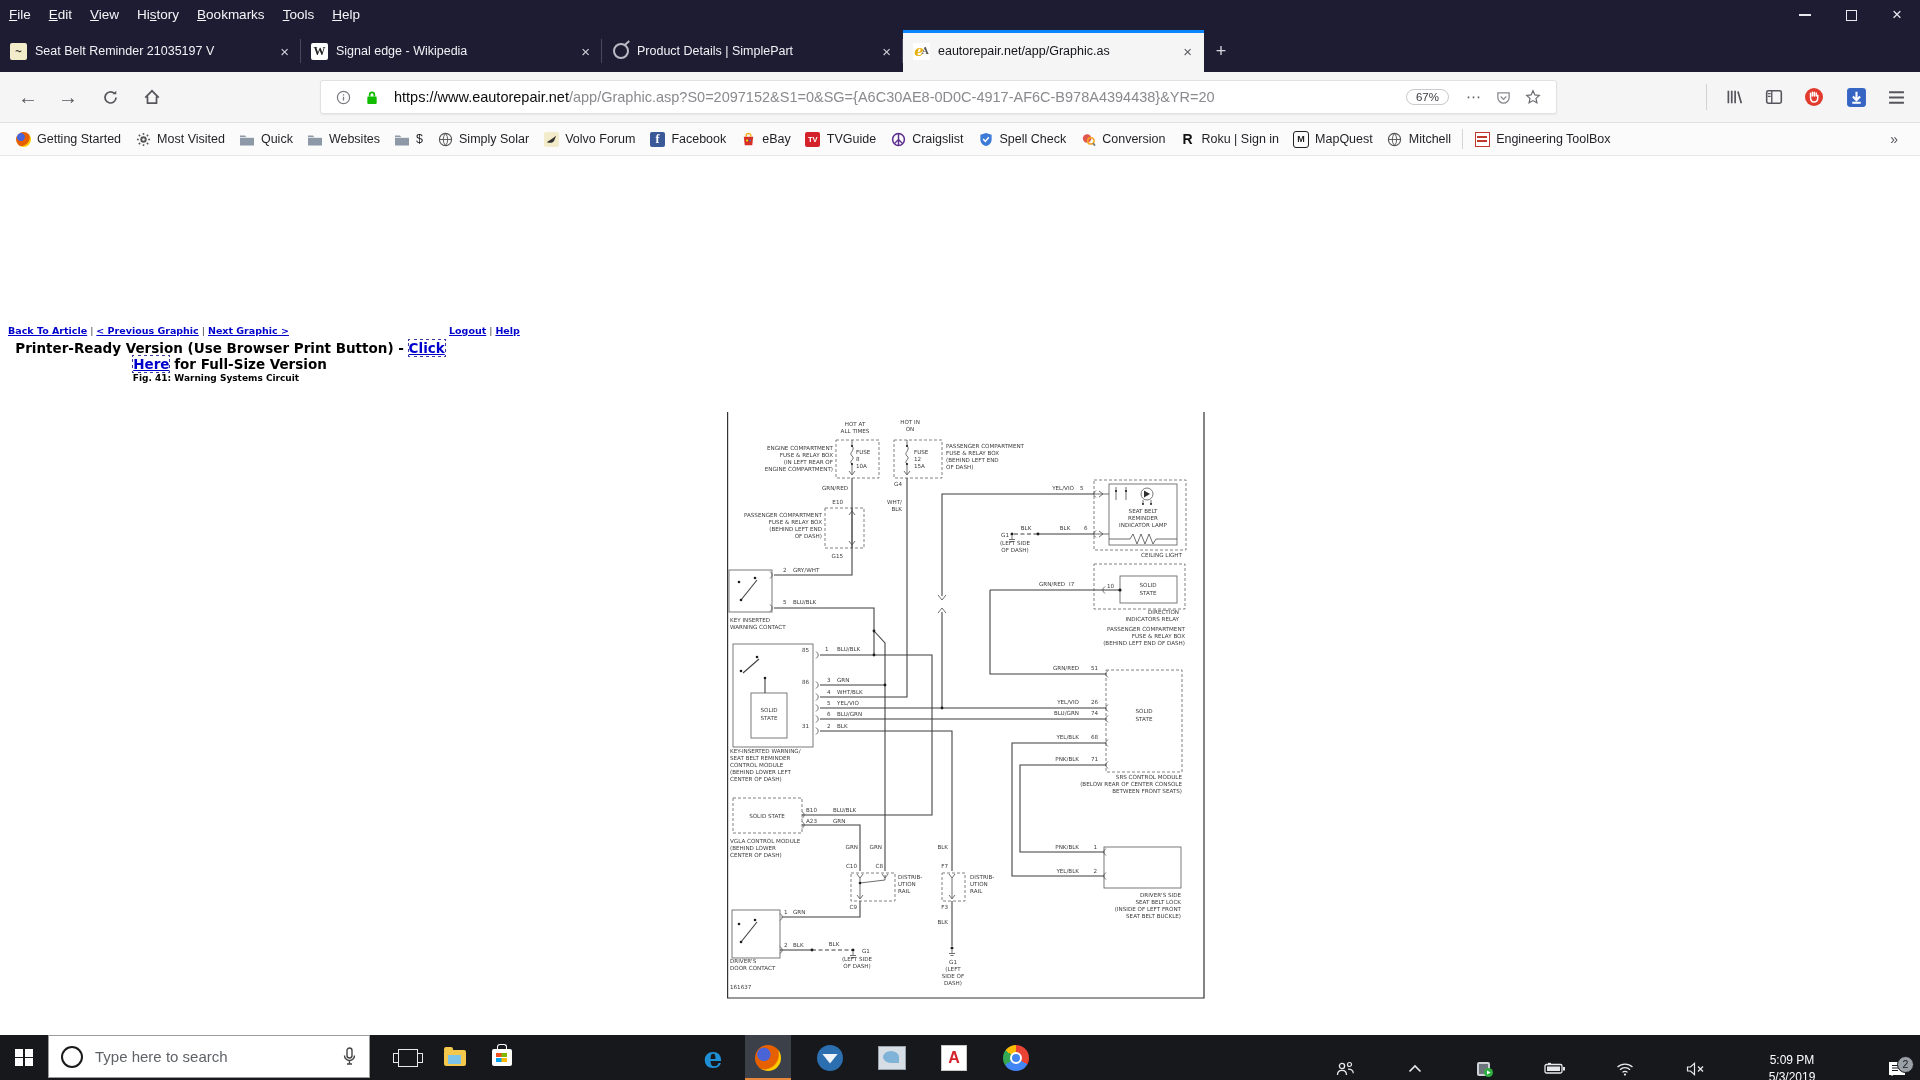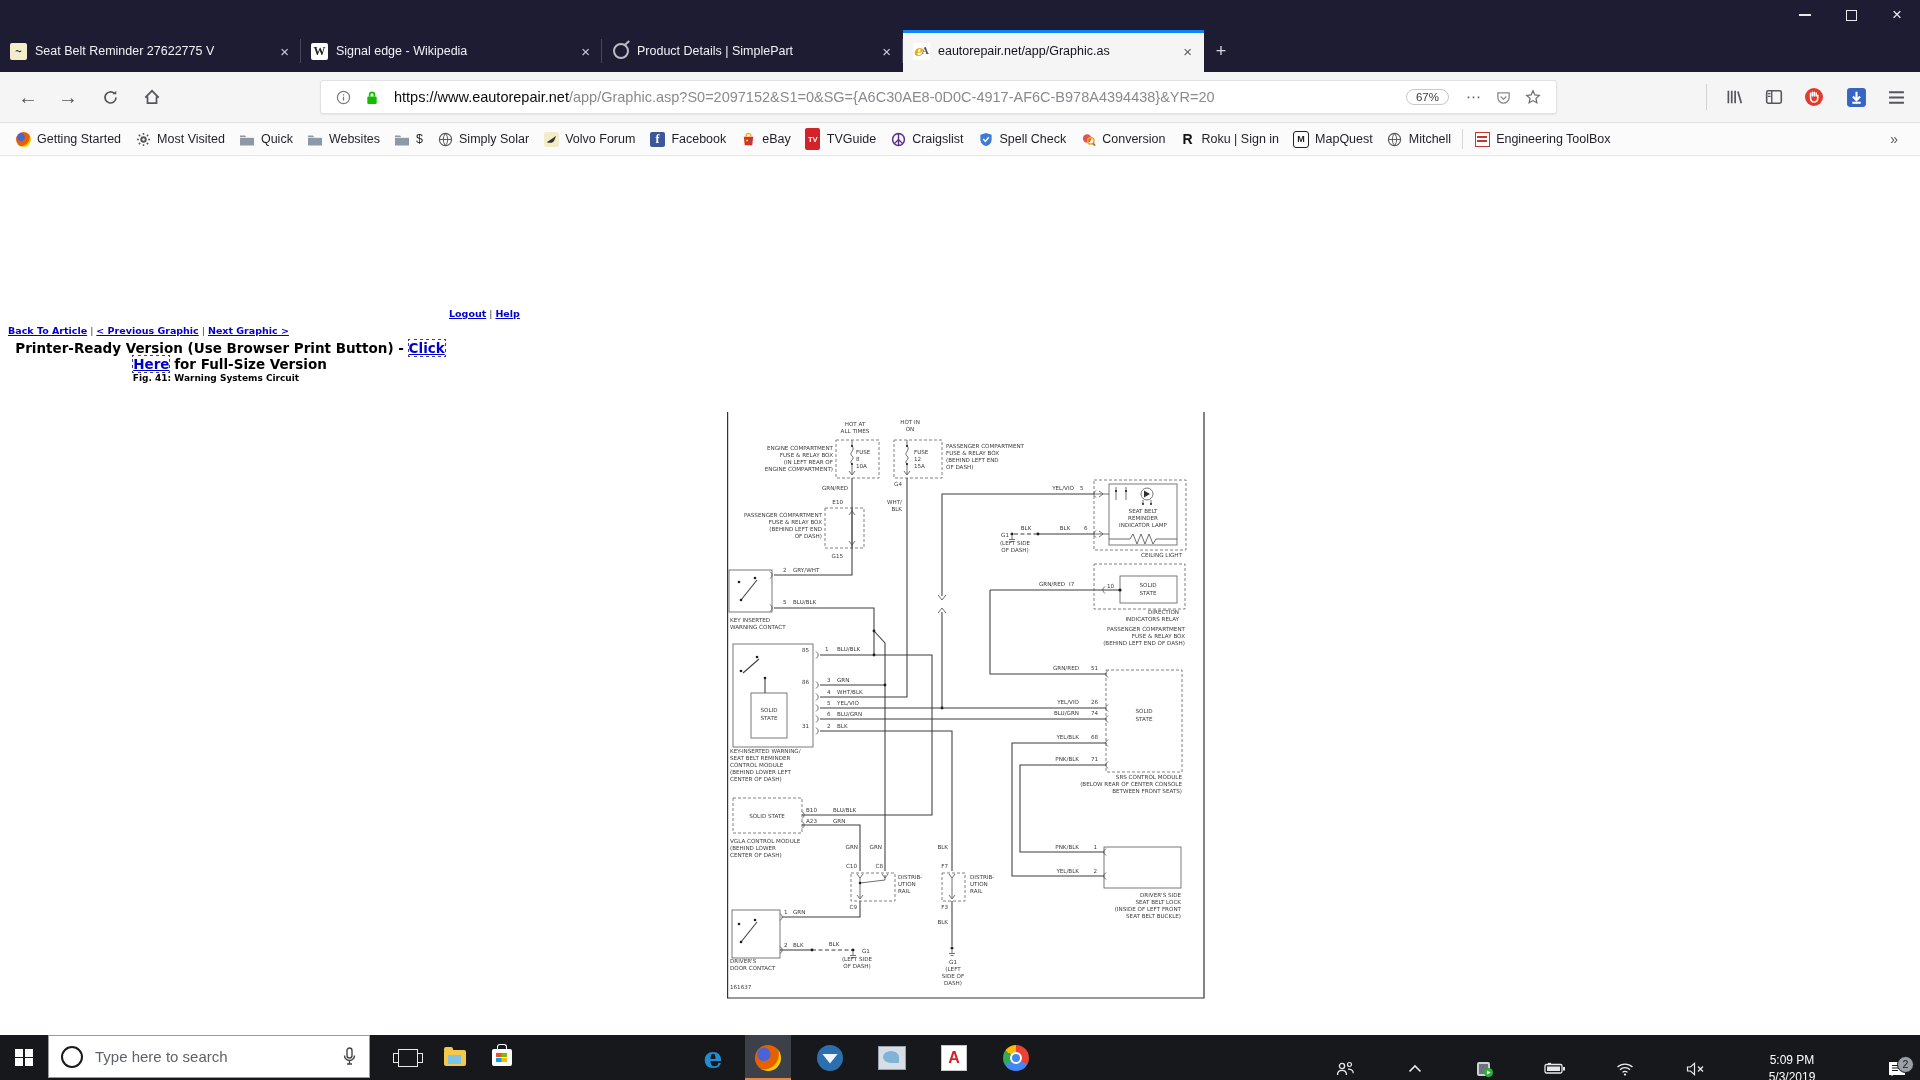--- a/index.html
+++ b/index.html
@@ -100,35 +100,44 @@
   #tray{position:absolute;right:0;top:8px;height:51px;display:flex;align-items:center;gap:40px;}
   .tray-icon{width:30px;display:flex;align-items:center;justify-content:center;color:#e9e9ec;}
   #clock{width:84px;text-align:center;font-size:12px;line-height:1.35;color:#fff;}
   #notif{width:46px;display:flex;align-items:center;justify-content:center;position:relative;}
   .notif-badge{position:absolute;right:6px;bottom:5px;background:#9aa0a6;color:#16181c;border-radius:50%;width:15px;height:15px;font-size:10.5px;display:flex;align-items:center;justify-content:center;border:1px solid #16181c;}
 </style>
 </head>
 <body>
 
 <div id="titlebar">
+  <div id="menubar" style="display:flex;">
+      <span class="menu-item"><u>F</u>ile</span>
+      <span class="menu-item"><u>E</u>dit</span>
+      <span class="menu-item"><u>V</u>iew</span>
+      <span class="menu-item">Hi<u>s</u>tory</span>
+      <span class="menu-item"><u>B</u>ookmarks</span>
+      <span class="menu-item"><u>T</u>ools</span>
+      <span class="menu-item"><u>H</u>elp</span>
+    </div>
   <div id="win-controls">
     <div class="win-btn">
         <span class="wb-min"></span>
       </div>
     <div class="win-btn">
         <span class="wb-restore"></span>
       </div>
     <div class="win-btn" style="font-size:17px;">×</div>
   </div>
 </div>
 
 <div id="tabbar">
   <div class="tab">
     <span class="favicon fav-bird">~</span>
-    <span class="tab-title">Seat Belt Reminder 27622775 V</span>
+    <span class="tab-title">Seat Belt Reminder 21035197 V</span>
     <span class="tab-close">×</span>
     <span class="sep"></span>
   </div>
   <div class="tab">
     <span class="favicon fav-wiki">W</span>
     <span class="tab-title">Signal edge - Wikipedia</span>
     <span class="tab-close">×</span>
     <span class="sep"></span>
   </div>
   <div class="tab">
@@ -297,21 +306,21 @@
             <path d="M3 5h10l-1 9H4z" fill="#d93025"></path>
             <path d="M5.5 5V4a2.5 2.5 0 0 1 5 0v1" stroke="#f6b026" fill="none" stroke-width="1.6"></path>
             <circle cx="6.5" cy="9" r="1.1" fill="#f2f200"></circle>
             <circle cx="9.5" cy="9" r="1.1" fill="#3665c4"></circle>
           </svg>
         </span>
         <span>eBay</span>
       </span>
       <span class="bm">
         <span class="bm-icon">
-          <span style="width:15px;height:22px;background:#d3222a;color:#fff;font-weight:bold;font-size:7.5px;display:flex;align-items:center;justify-content:center;border-radius:2px">TV</span>
+          <span style="width:15px;height:15px;background:#d3222a;color:#fff;font-weight:bold;font-size:7.5px;display:flex;align-items:center;justify-content:center;border-radius:2px">TV</span>
         </span>
         <span>TVGuide</span>
       </span>
       <span class="bm">
         <span class="bm-icon">
           <svg width="15" height="15" viewBox="0 0 16 16">
             <circle cx="8" cy="8" r="6.3" stroke="#5b2d8e" fill="none" stroke-width="1.6"></circle>
             <path d="M8 1.7v12.6M8 8 3.6 12.4M8 8l4.4 4.4" stroke="#5b2d8e" stroke-width="1.5"></path>
           </svg>
         </span>
@@ -366,21 +375,21 @@
           </span>
         </span>
         <span>Engineering ToolBox</span>
       </span>
     </div>
   <div id="bm-overflow">»</div>
 </div>
 
 <div id="content">
   <div class="pg-links" id="top-links" style="left:8px;top:169px;"><a href="#">Back To Article</a><span class="lsep">|</span><a href="#">&lt; Previous Graphic</a><span class="lsep">|</span><a href="#">Next Graphic &gt;</a></div>
-  <div class="pg-links" id="session-links" style="left:449px;top:152px;"><a href="#">Logout</a><span class="lsep">|</span><a href="#">Help</a></div>
+  <div class="pg-links" id="session-links" style="left:449px;top:169px;"><a href="#">Logout</a><span class="lsep">|</span><a href="#">Help</a></div>
 
   <div id="heading">
     <span>Printer-Ready Version (Use Browser Print Button) - </span><a href="#">Click Here</a><span> for Full-Size Version</span>
   </div>
   <div id="fig-caption">Fig. 41: Warning Systems Circuit</div>
 
   <svg id="wiring-diagram" width="480" height="590" viewBox="0 0 480 590">
     <g>
       <path class="dg-border" d="M0.6,0 V586 H477 V0"></path>
     </g>

